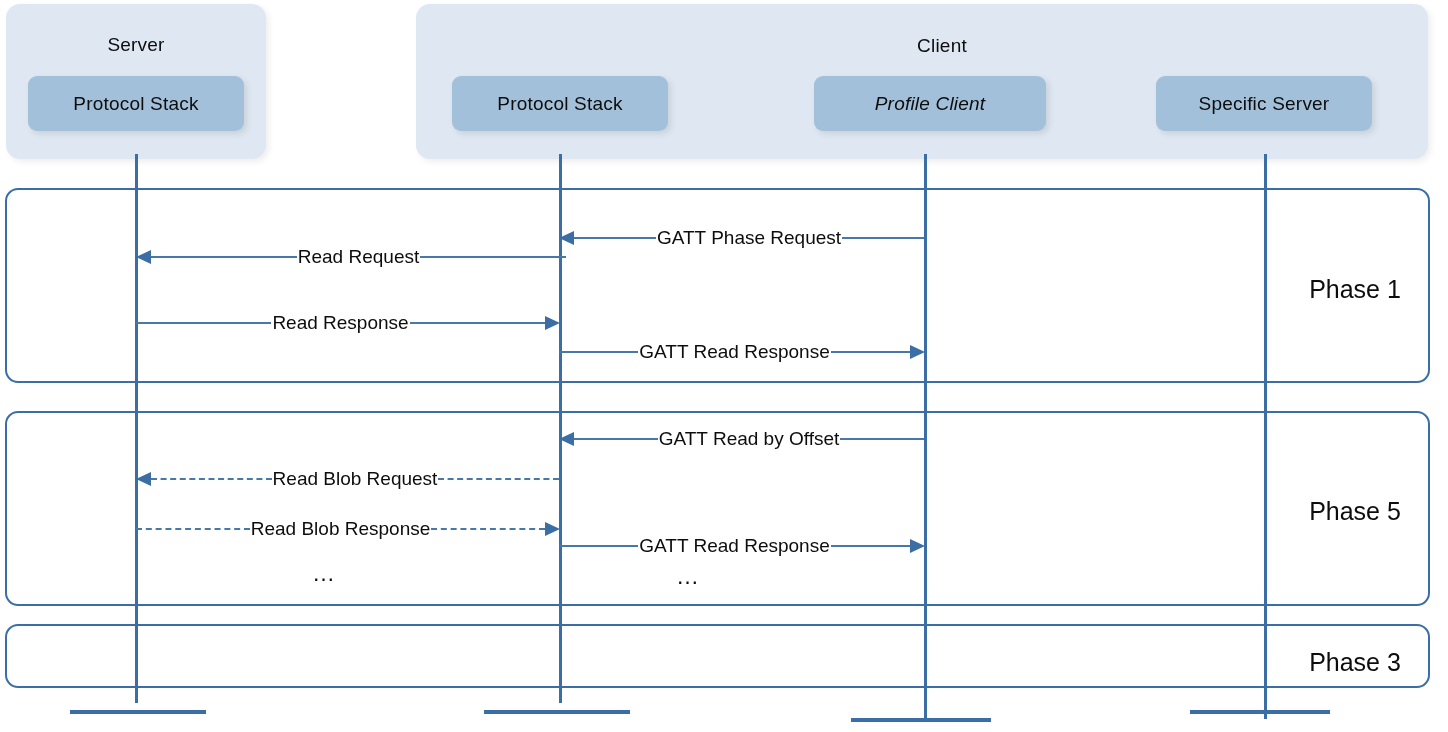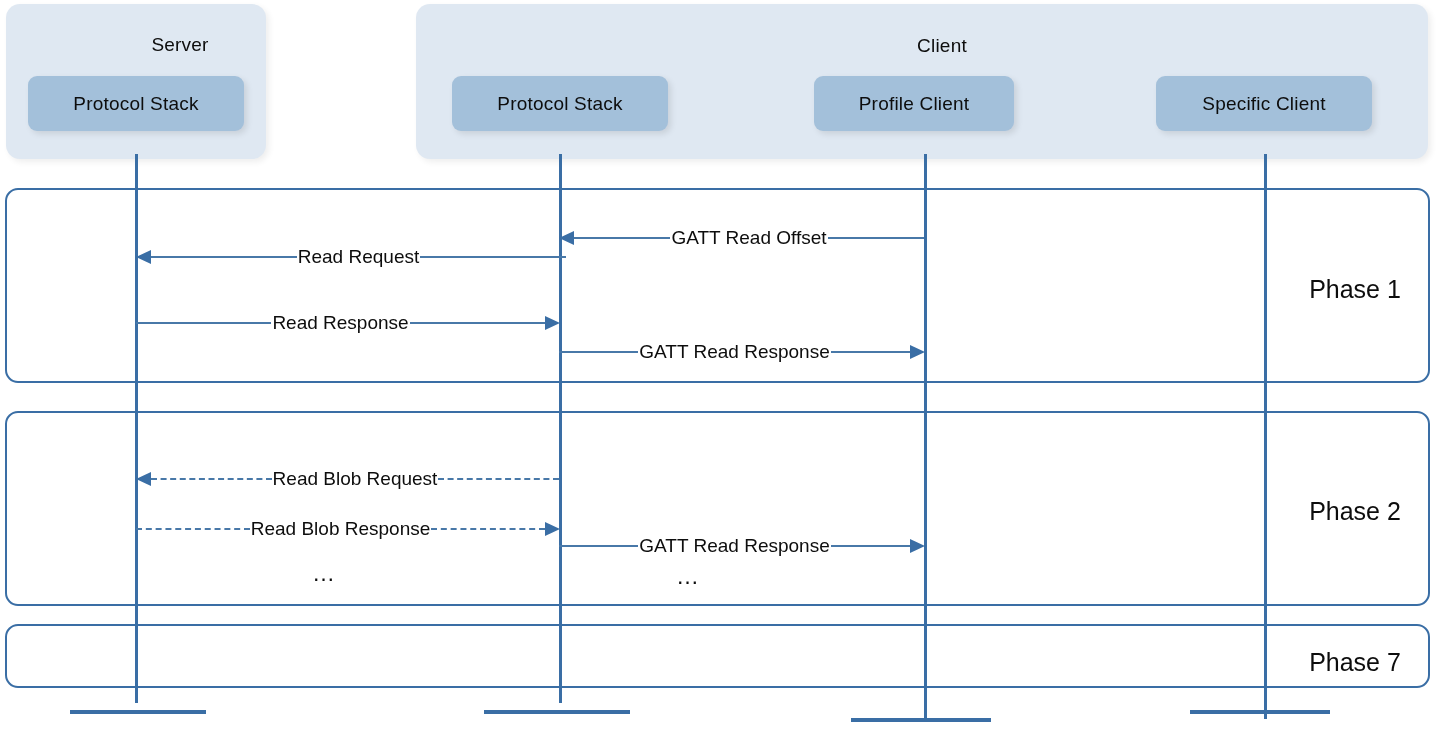--- a/index.html
+++ b/index.html
@@ -123,47 +123,47 @@
     letter-spacing: 2px;
     line-height: 1;
   }
 </style>
 </head>
 <body>
 
 <div id="canvas">
 
   <div class="group-panel" style="left:6px; top:4px; width:260px; height:155px;"></div>
-  <div class="group-title" style="left:6px; top:34px; width:260px;padding-left:44px;">Server</div>
+  <div class="group-title" style="left:6px; top:34px; width:260px;">Server</div>
   <div class="actor-box" style="left:28px; top:76px; width:216px; height:55px;">Protocol Stack</div>
 
   <div class="group-panel" style="left:416px; top:4px; width:1012px; height:155px;"></div>
   <div class="group-title" style="left:436px; top:35px; width:1012px;">Client</div>
   <div class="actor-box" style="left:452px; top:76px; width:216px; height:55px;">Protocol Stack</div>
-  <div class="actor-box" style="left:814px; top:76px; width:200px; height:55px;">Profile Client</div>
-  <div class="actor-box" style="left:1156px; top:76px; width:216px; height:55px;">Specific Client</div>
+  <div class="actor-box" style="left:814px; top:76px; width:232px; height:55px;font-style:italic;">Profile Client</div>
+  <div class="actor-box" style="left:1156px; top:76px; width:216px; height:55px;">Specific Server</div>
 
   <div class="lifeline" style="left:135px; top:154px; height:549px;"></div>
   <div class="lifeline" style="left:559px; top:154px; height:549px;"></div>
   <div class="lifeline" style="left:924px; top:154px; height:565px;"></div>
   <div class="lifeline" style="left:1264px; top:154px; height:565px;"></div>
 
   <div class="lifeline-foot" style="left:70px; top:710px; width:136px;"></div>
   <div class="lifeline-foot" style="left:484px; top:710px; width:146px;"></div>
   <div class="lifeline-foot" style="left:851px; top:718px; width:140px;"></div>
   <div class="lifeline-foot" style="left:1190px; top:710px; width:140px;"></div>
 
   <div class="phase-box" style="left:5px; top:188px; width:1425px; height:195px;"></div>
   <div class="phase-label" style="left:1290px; top:275px; width:130px;">Phase 1</div>
 
 
   <div class="msg" style="left:559px; top:228px; width:365px;">
     <span class="arrowhead left"></span>
     <span class="seg"></span>
-    <span class="label">GATT Read Offset</span>
+    <span class="label">GATT Phase Request</span>
     <span class="seg"></span>
   </div>
 
   <div class="msg" style="left:136px; top:247px; width:430px;">
     <span class="arrowhead left"></span>
     <span class="seg"></span>
     <span class="label">Read Request</span>
     <span class="seg"></span>
   </div>
 
@@ -175,22 +175,28 @@
   </div>
 
   <div class="msg" style="left:559px; top:342px; width:366px;">
     <span class="seg"></span>
     <span class="label">GATT Read Response</span>
     <span class="seg"></span>
     <span class="arrowhead right"></span>
   </div>
 
   <div class="phase-box" style="left:5px; top:411px; width:1425px; height:195px;"></div>
-  <div class="phase-label" style="left:1290px; top:497px; width:130px;">Phase 2</div>
-
+  <div class="phase-label" style="left:1290px; top:497px; width:130px;">Phase 5</div>
+
+  <div class="msg" style="left:559px; top:429px; width:365px;">
+    <span class="arrowhead left"></span>
+    <span class="seg"></span>
+    <span class="label">GATT Read by Offset</span>
+    <span class="seg"></span>
+  </div>
 
   <div class="msg dashed" style="left:136px; top:519px; width:424px;">
     <span class="seg"></span>
     <span class="label">Read Blob Response</span>
     <span class="seg"></span>
     <span class="arrowhead right"></span>
   </div>
 
   <div class="msg dashed" style="left:136px; top:469px; width:423px;">
     <span class="arrowhead left"></span>
@@ -203,16 +209,16 @@
     <span class="seg"></span>
     <span class="label">GATT Read Response</span>
     <span class="seg"></span>
     <span class="arrowhead right"></span>
   </div>
 
   <div class="ellipsis" style="left:312px; top:562px;">…</div>
   <div class="ellipsis" style="left:676px; top:565px;">…</div>
 
   <div class="phase-box" style="left:5px; top:624px; width:1425px; height:64px;"></div>
-  <div class="phase-label" style="left:1290px; top:648px; width:130px;">Phase 7</div>
+  <div class="phase-label" style="left:1290px; top:648px; width:130px;">Phase 3</div>
 
 
 </div>
 
 </body></html>

